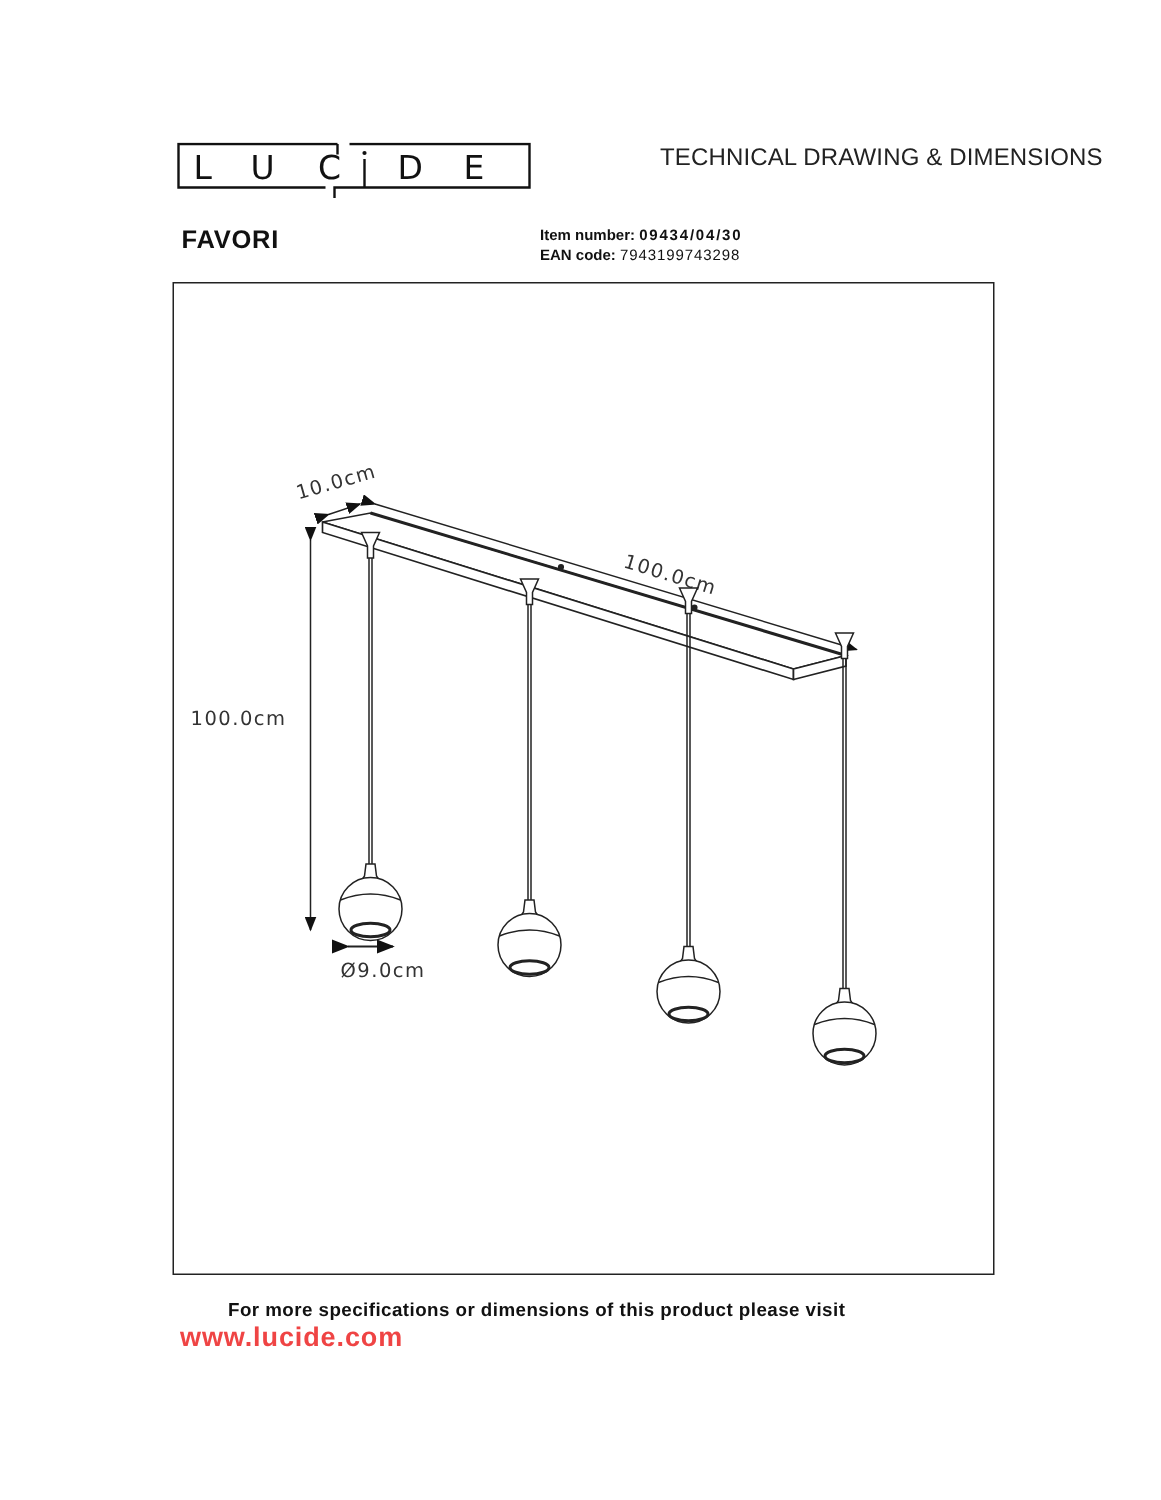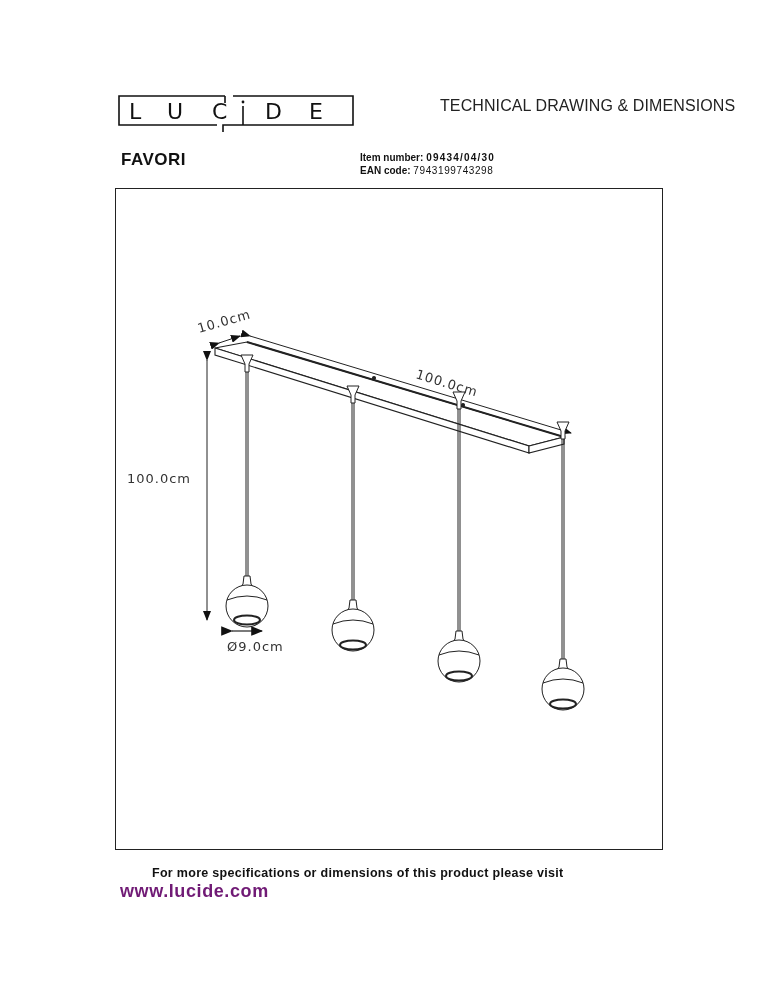--- a/index.html
+++ b/index.html
@@ -7,21 +7,21 @@
   .logo { position:absolute; left:117px; top:95px; width:238px; height:38px; }
   .doc-type { position:absolute; left:440px; top:97px; font-size:16px; letter-spacing:0.1px; color:#222; }
   .product-name { position:absolute; left:121px; top:150px; font-size:17px; font-weight:bold; letter-spacing:0.5px; }
   .meta { position:absolute; left:360px; top:151px; font-size:10px; line-height:13px; }
   .meta .k { font-weight:bold; }
   .meta .v1 { font-weight:bold; letter-spacing:1.2px; }
   .meta .v2 { letter-spacing:0.6px; }
   .frame { position:absolute; left:115px; top:188px; width:548px; height:662px; border:1px solid #222; box-sizing:border-box; }
   .drawing { position:absolute; left:115px; top:188px; width:548px; height:662px; }
   .footer-note { position:absolute; left:120px; top:866px; font-size:12.5px; font-weight:bold; letter-spacing:0.3px;margin-left:32px; }
-  .footer-url { position:absolute; left:120px; top:881px; font-size:18px; font-weight:bold; letter-spacing:0.6px; color:#701a75; text-decoration:none; }
+  .footer-url { position:absolute; left:120px; top:881px; font-size:18px; font-weight:bold; letter-spacing:0.6px; color:#ef4444; text-decoration:none; }
   .dim { font-family:"DejaVu Sans", sans-serif; font-size:13px; fill:#333; letter-spacing:1px; }
 </style>
 </head>
 <body>
 
 <div class="logo">
   <svg width="238" height="38" viewBox="0 0 238 38">
     <g fill="none" stroke="#111" stroke-width="1.6">
       <polyline points="108,1 2,1 2,30 100,30"></polyline>
       <polyline points="116,1 236,1 236,30 106,30 106,37"></polyline>

